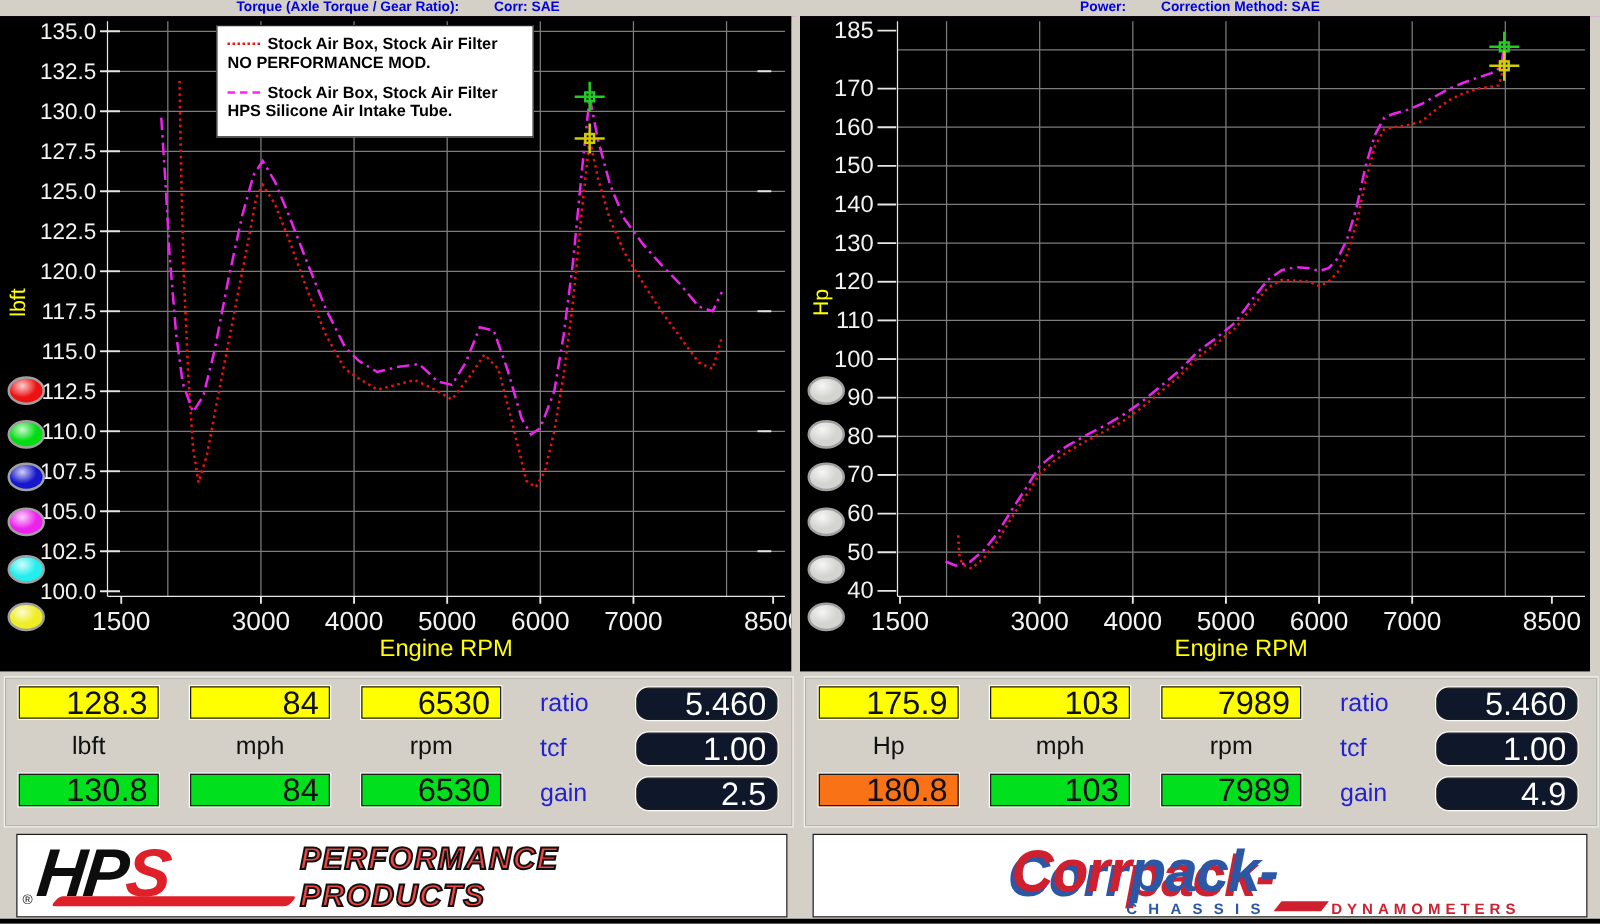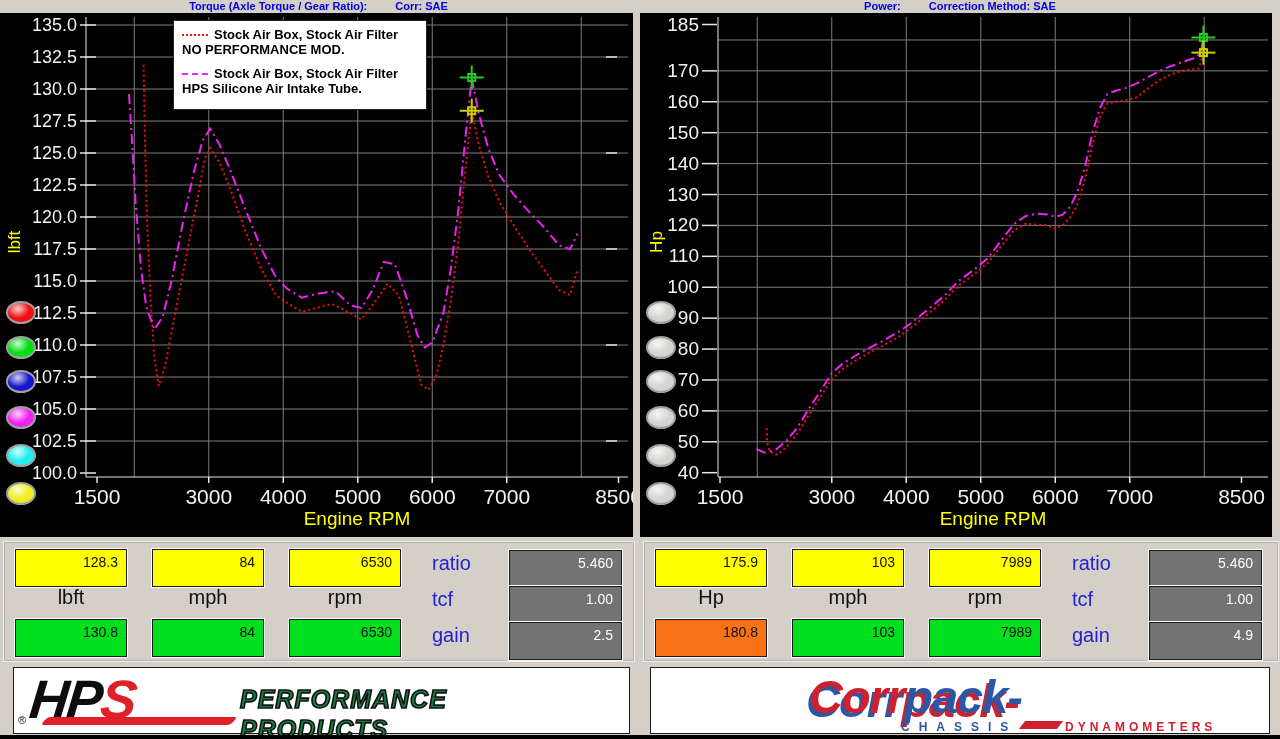--- a/index.html
+++ b/index.html
@@ -35,45 +35,45 @@
   .vlab{
     width:60px;height:18px;text-align:center;color:#ffff00;font-size:17px;
     transform:rotate(-90deg);z-index:4;
   }
   
   .ropanel{
     top:541px;height:119px;background:#d4d0c8;
     border:1px solid #eeeeea;box-shadow:inset 0 0 0 1px #b4b4b0;
   }
   .robox{
-    position:absolute;height:38px;box-sizing:border-box;border:1px solid #1c1c1c;
-    box-shadow:0 0 0 1px #fafafa;font-size:14px;color:#101010;
+    position:absolute;height:26px;box-sizing:border-box;border:1px solid #1c1c1c;
+    box-shadow:0 0 0 1px #fafafa;font-size:26px;color:#101010;
     text-align:right;padding-right:8px;line-height:24px;
   }
-  .robox.blue{color:#ffffff;background:#737373;}
+  .robox.blue{color:#ffffff;background:#0f172a;border-radius:10px;}
   .rounit{
     position:absolute;width:112px;text-align:center;font-size:20px;color:#101010;top:44px;
   }
   .roparam{
     position:absolute;left:428px;width:70px;font-size:20px;color:#2222d0;
   }
   
   .logobox{top:667px;height:67px;background:#fff;border:1px solid #1a1a1a;box-sizing:border-box;}
   .hps-word{
     position:absolute;left:16px;top:0px;font-size:54px;font-weight:900;font-style:italic;
     letter-spacing:-2px;transform:skewX(-6deg);line-height:62px;
   }
   .hps-swoosh{
     position:absolute;left:30px;top:49px;width:190px;height:8px;background:#e02028;
     transform:skewX(-42deg);border-radius:3px;
   }
   .hps-reg{position:absolute;left:4px;top:46px;font-size:11px;color:#111;}
   .hps-line{
     position:absolute;left:226px;font-size:25px;font-weight:900;font-style:italic;
-    letter-spacing:1px;color:#15803d;margin-top:12px;-webkit-text-stroke:1.6px #111;
+    letter-spacing:1px;color:#ef4444;-webkit-text-stroke:1.6px #111;
   }
   .dyna-word{
     position:absolute;left:158px;top:2px;font-size:47px;font-weight:900;font-style:italic;
     letter-spacing:-1px;line-height:54px;
   }
   .dyna-red{color:#cf2030;text-shadow:-3px 4px 0 #2b57a5;}
   .dyna-blue{color:#2b57a5;text-shadow:-3px 4px 0 #cf2030;}
   .dyna-sub{position:absolute;top:52px;font-size:12px;font-weight:bold;}
   .dyna-swoosh{
     position:absolute;left:371px;top:53px;width:38px;height:8px;background:#cf2030;

